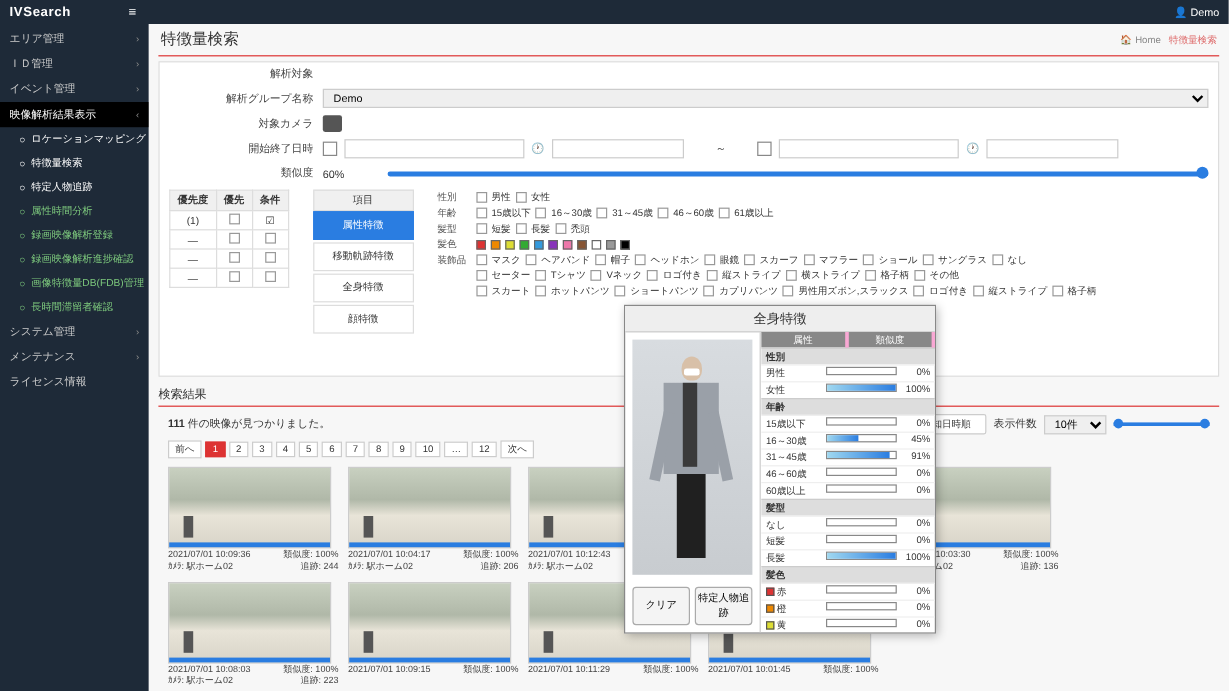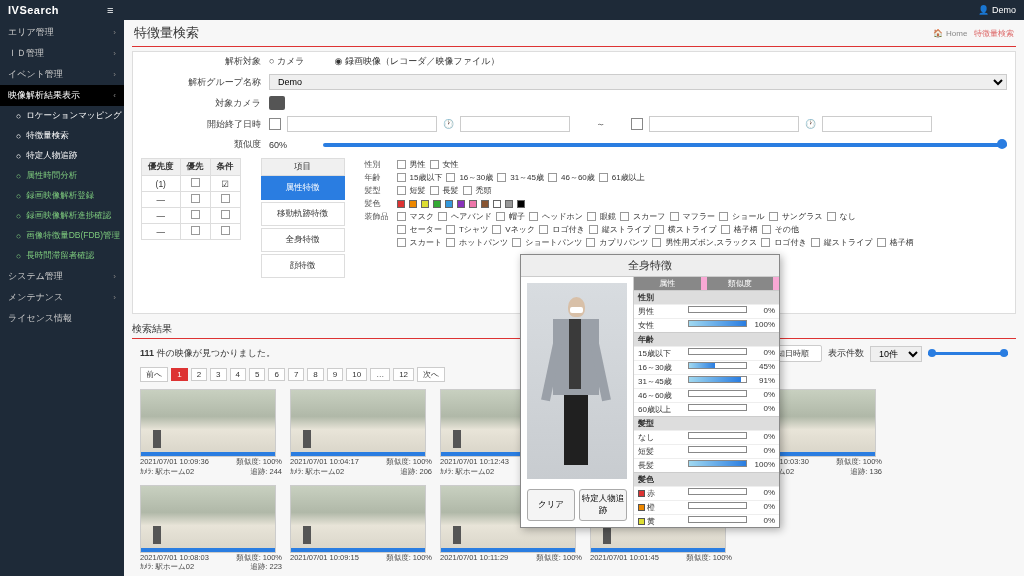--- a/index.html
+++ b/index.html
@@ -74,21 +74,21 @@
 .person .torso { width: 46px; height: 76px; background: #9aa0a8; margin-top: 2px; position: relative; }
 .person .torso::before { content: ""; position: absolute; left: 16px; top: 0; width: 12px; height: 70px; background: #3a3a3a; }
 .person .arm { position: absolute; top: 24px; width: 9px; height: 58px; background: #9aa0a8; }
 .person .arm.l { left: -6px; transform: rotate(12deg); }
 .person .arm.r { right: -6px; transform: rotate(-12deg); }
 .person .legs { width: 24px; height: 70px; background: #202020; margin: 0 auto; }
 .modal-btns { display: flex; gap: 4px; padding: 4px 6px; }
 .modal-btns button { flex: 1; font-size: 8.5px; padding: 3px 0; border: 1px solid #aaa; background: #f4f4f4; border-radius: 3px; }
 .attr-tbl { flex: 1; font-size: 8px; border-left: 1px solid #ccc; max-height: 250px; overflow-y: auto; }
 .attr-tbl .hdr2 { display: flex; background: #888; color: #fff; font-size: 8px; }
-.attr-tbl .hdr2 div { flex: 1; text-align: center; padding: 1px; border-right: 6px solid #f9a8d4; }
+.attr-tbl .hdr2 div { flex: 1; text-align: center; padding: 1px; border-right: 3px solid #f9a8d4; }
 .attr-tbl .grp { background: #ddd; padding: 1px 4px; font-weight: bold; border-top: 1px solid #ccc; }
 .attr-tbl .row { display: flex; border-top: 1px solid #eee; }
 .attr-tbl .row .n { width: 52px; padding: 1px 4px; display: flex; align-items: center; gap: 2px; }
 .attr-tbl .row .b { flex: 1; padding: 1px 2px; }
 .attr-tbl .row .v { width: 30px; text-align: right; padding: 1px 4px; }
 .bar2 { height: 7px; border: 1px solid #888; background: #fff; position: relative; }
 .bar2 i { display: block; height: 100%; background: linear-gradient(90deg, #a0d8f0, #2a7de1); }
 .csw { width: 7px; height: 7px; display: inline-block; border: 1px solid #555; }
 </style>
 </head>
@@ -146,24 +146,20 @@
       <div class="bc">
         🏠 <span>Home</span> &nbsp; <span style="color:#d66">特徴量検索</span>
       </div>
     </div>
     <div class="redline"></div>
 
     <div class="section">
 
       <div class="form-row">
         <label>解析対象</label>
-        <div class="ctrl">
-          <span>○ <span>カメラ</span></span>
-          <span style="margin-left:24px">◉ <span>録画映像（レコーダ／映像ファイル）</span></span>
-        </div>
       </div>
       <div class="form-row">
         <label>解析グループ名称</label>
         <div class="ctrl">
             <select class="sel"><option>Demo</option></select>
           </div>
       </div>
       <div class="form-row">
         <label>対象カメラ</label>
         <div class="ctrl">

